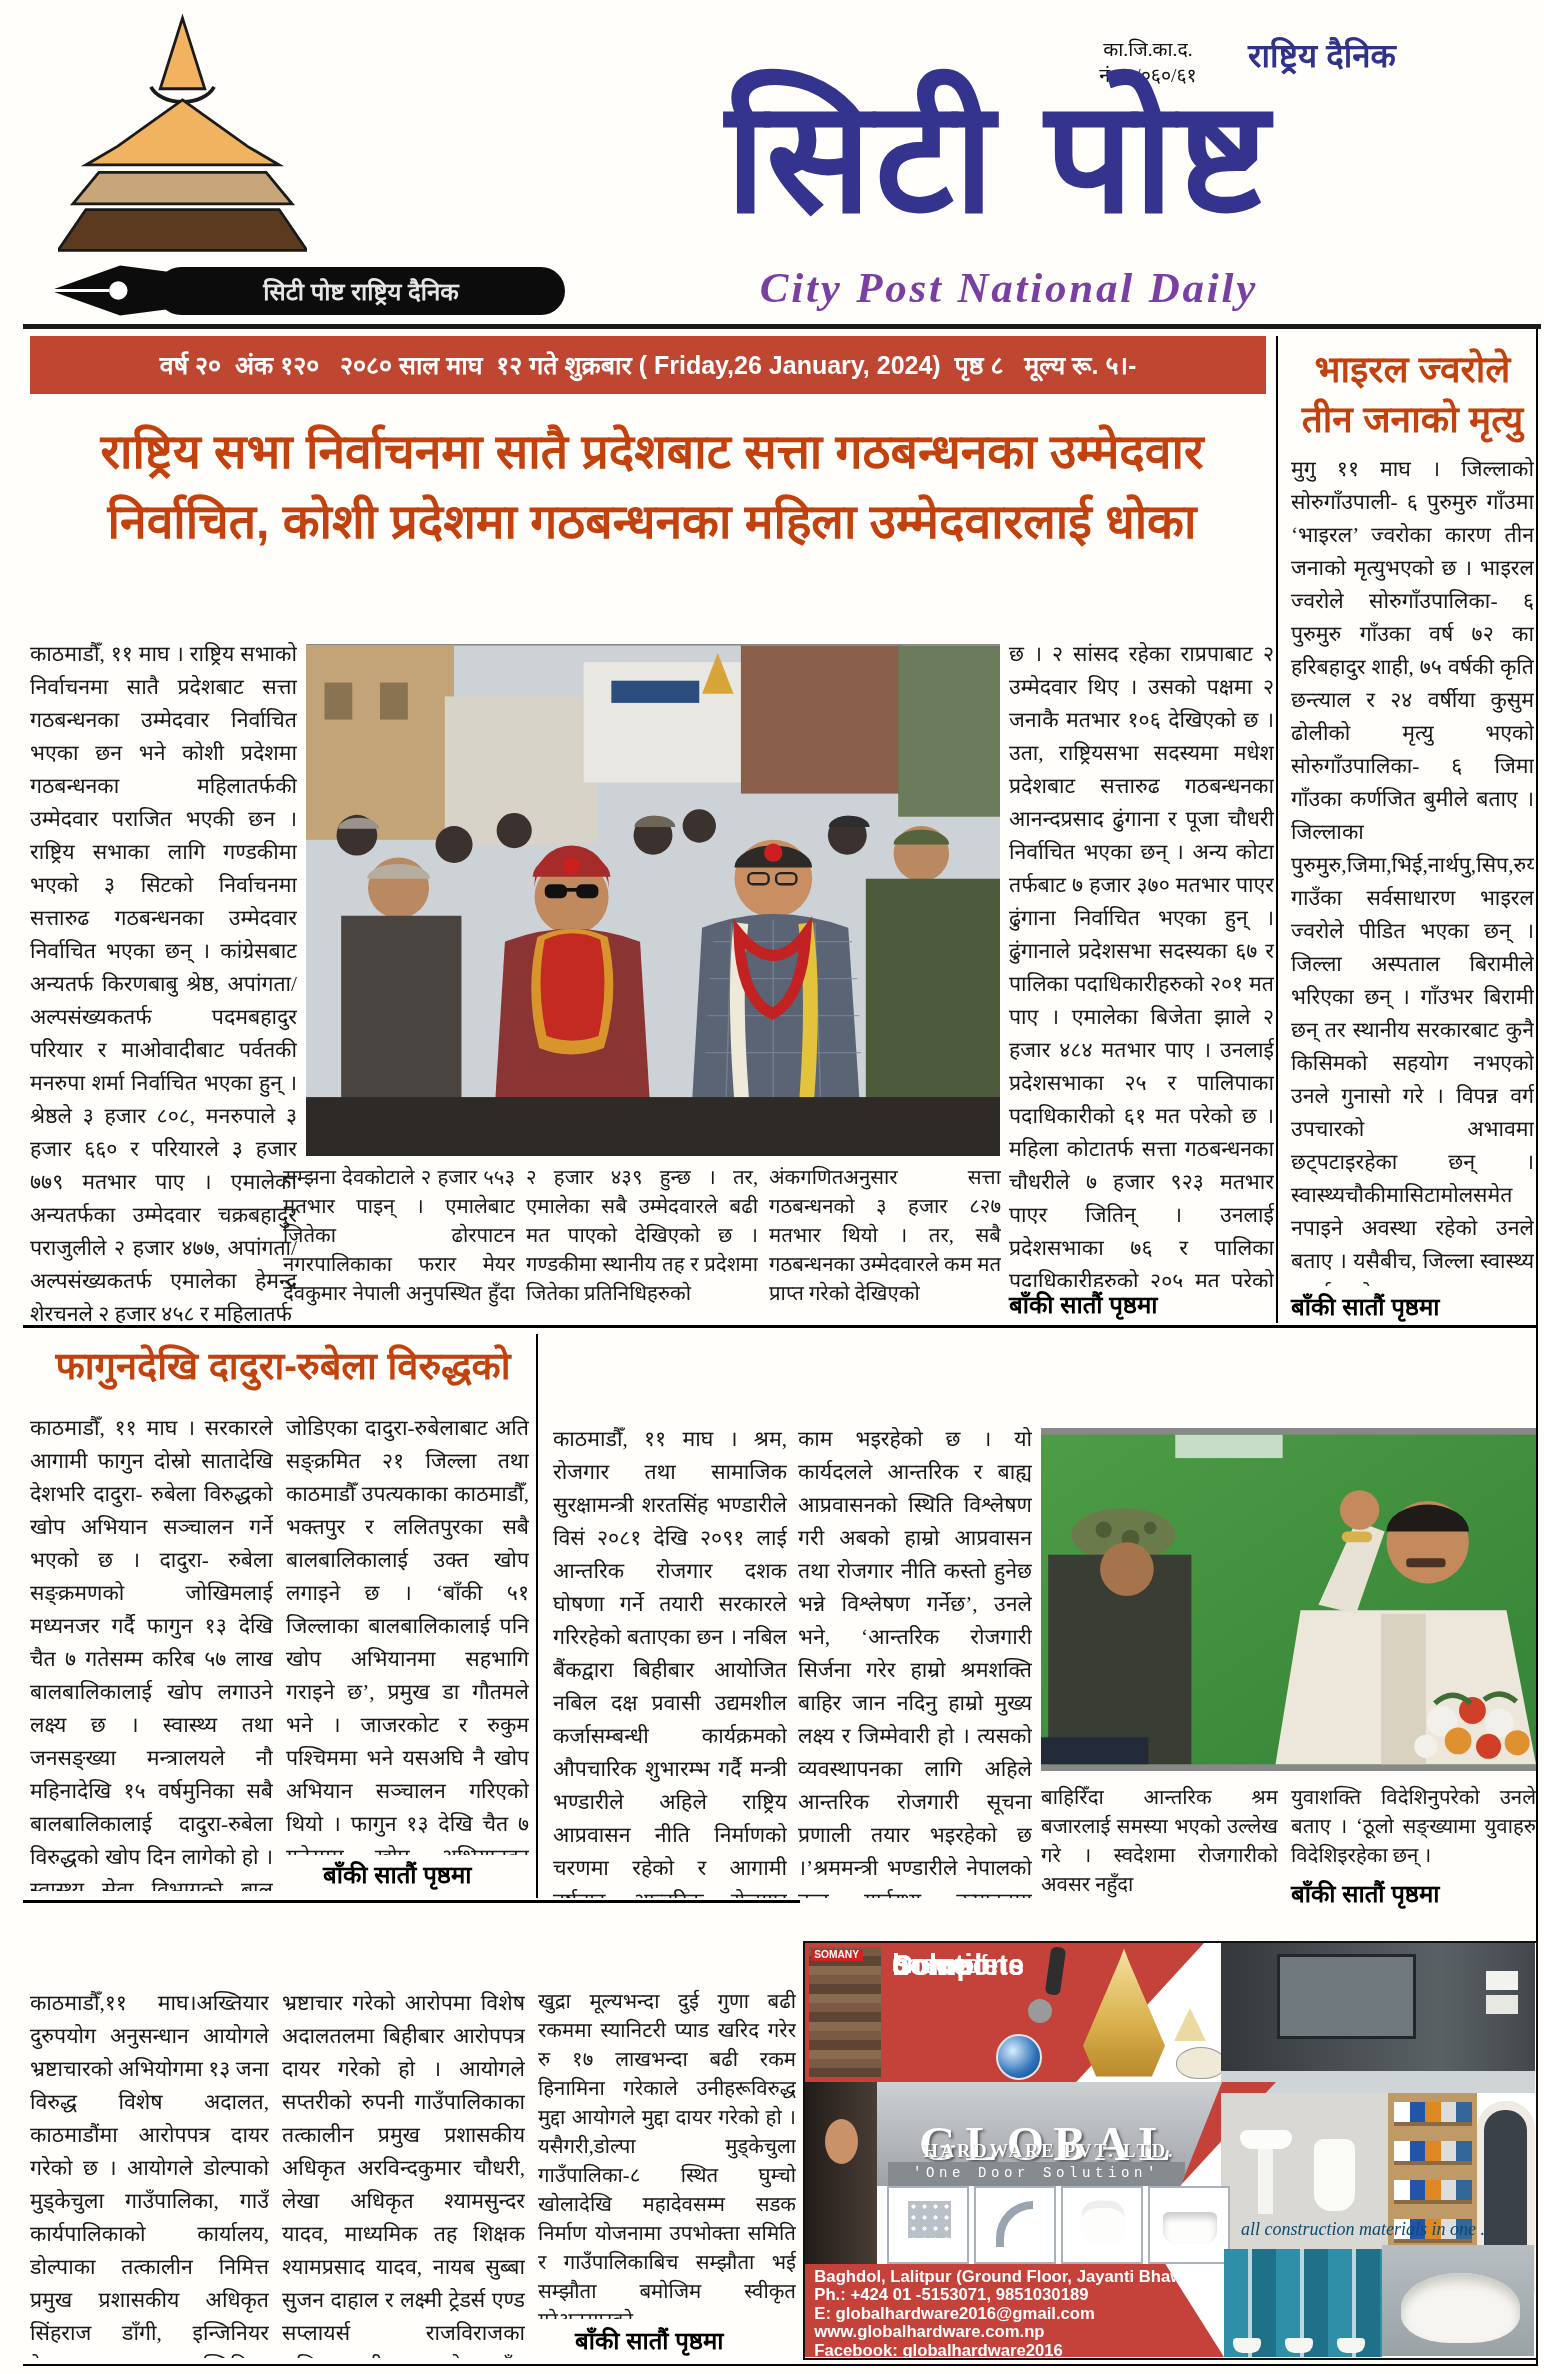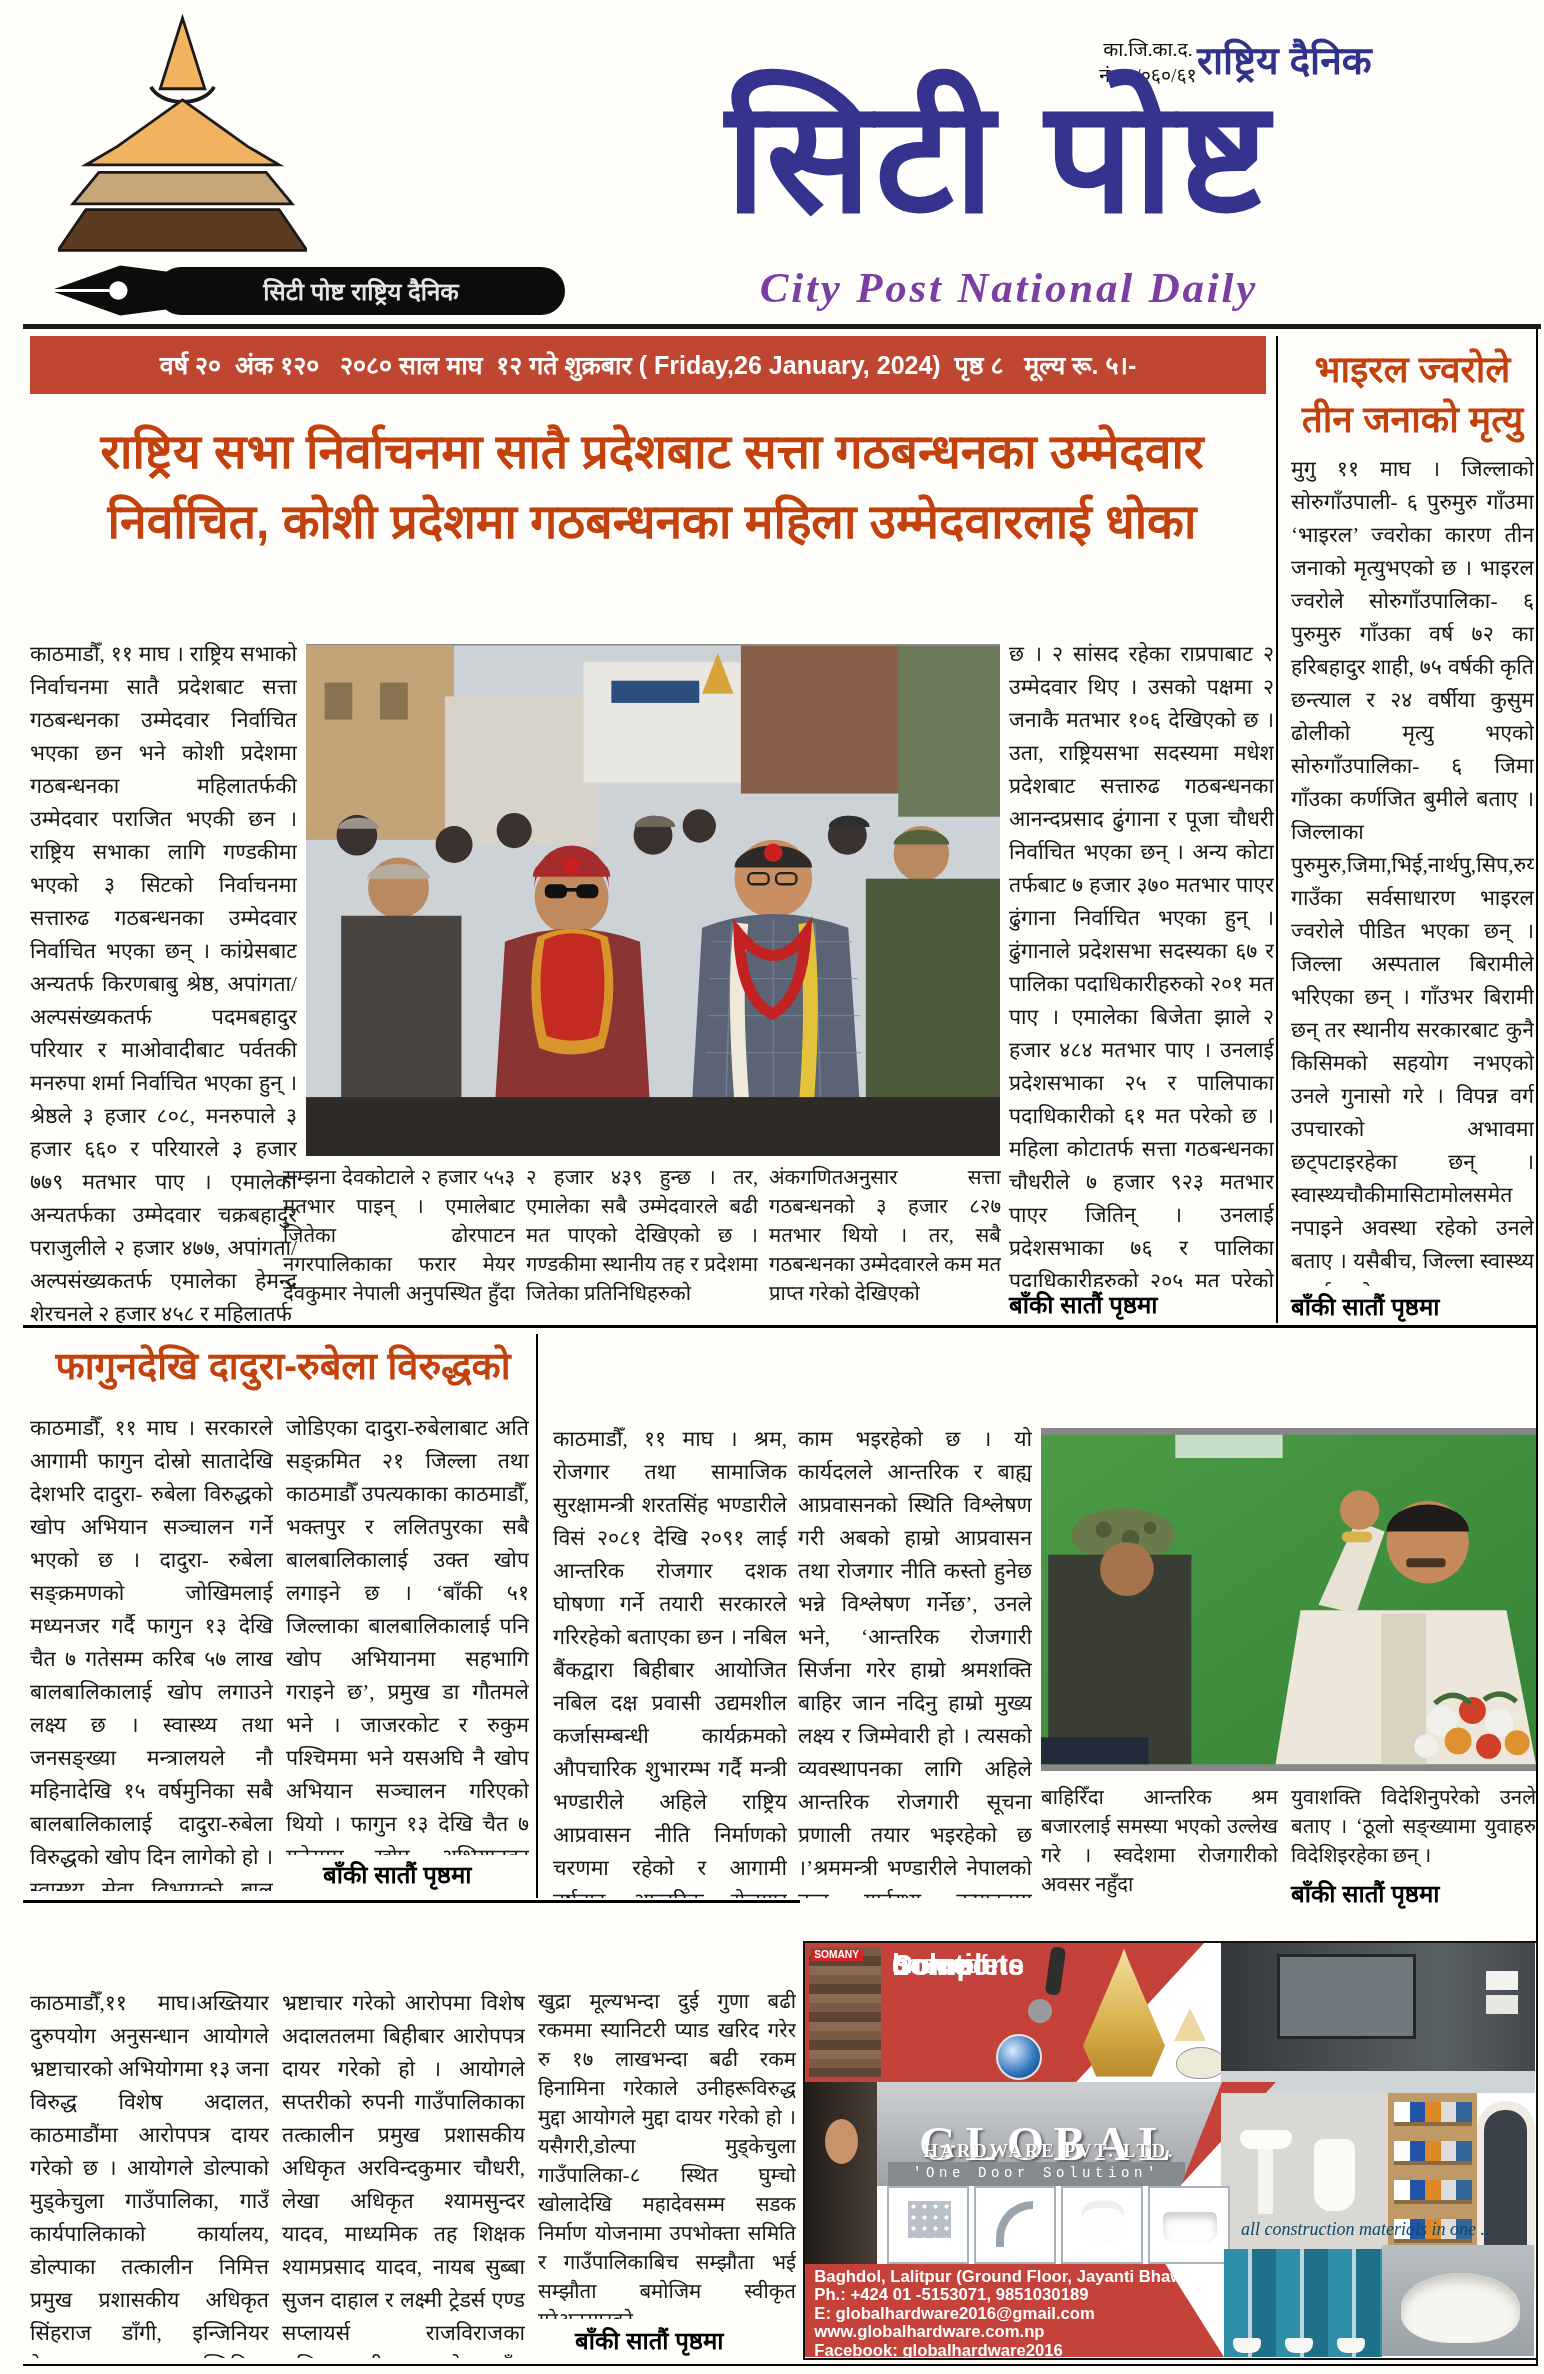--- a/index.html
+++ b/index.html
@@ -2,21 +2,21 @@
 <html style="font-size:15px"><head>
 <meta charset="utf-8">
 <style>
   html,body{margin:0;padding:0;background:#e8e8e8;}
   .page{position:relative;width:1544px;height:2375px;background:#fffefb;overflow:hidden;
         font-family:"Liberation Sans","DejaVu Sans",sans-serif;color:#141414;}
   .abs{position:absolute;}
   
   .reg{left:1074px;top:37px;width:148px;text-align:center;font-size:19.5px;line-height:26px;color:#111;
        font-family:"Liberation Serif","DejaVu Serif",serif;}
-  .tagline{left:1197px;top:32px;width:250px;font-size:39px;font-weight:bold;color:#31338B;text-align:left;}
+  .tagline{left:1197px;top:32px;width:250px;font-size:33px;font-weight:bold;color:#31338B;text-align:center;}
   .title-np{left:533px;top:48px;width:932px;height:218px;font-size:156px;font-weight:bold;color:#34348E;
             text-align:center;line-height:218px;letter-spacing:3.7px;}
   .title-en{left:552px;top:263px;width:914px;font-size:43px;font-weight:bold;font-style:italic;color:#7B3FA3;
             text-align:center;letter-spacing:2.8px;font-family:"Liberation Serif","DejaVu Serif",serif;}
   .pen-wrap{left:48px;top:260px;width:524px;height:61px;}
   .pen-pill{position:absolute;left:109px;top:6.5px;width:408px;height:48px;background:#0c0c0c;border-radius:26px;
             display:flex;align-items:center;justify-content:center;color:#e5e5e5;font-size:24px;font-weight:bold;}
   .hdr-rule{left:23px;top:324px;width:1518px;height:4.6px;background:#1b1b1b;}
   
   .datebar{left:30px;top:336px;width:1236px;height:58px;background:#BF4731;color:#fff;font-size:25px;

